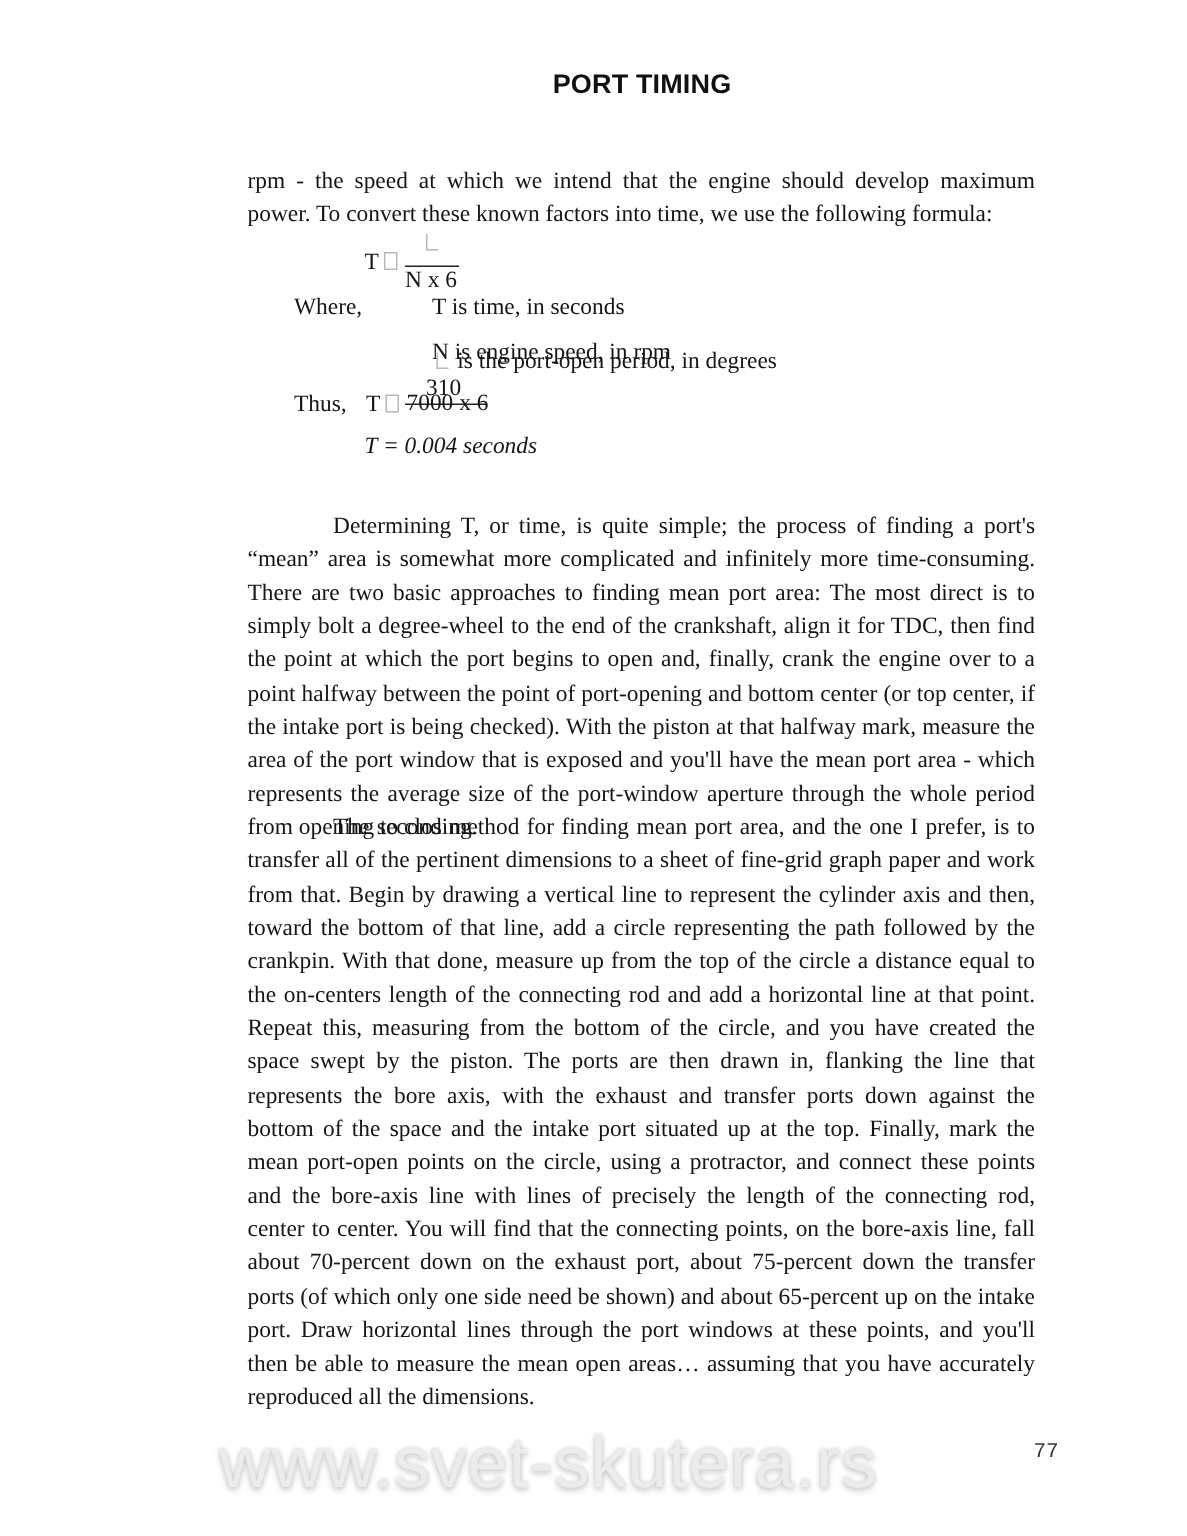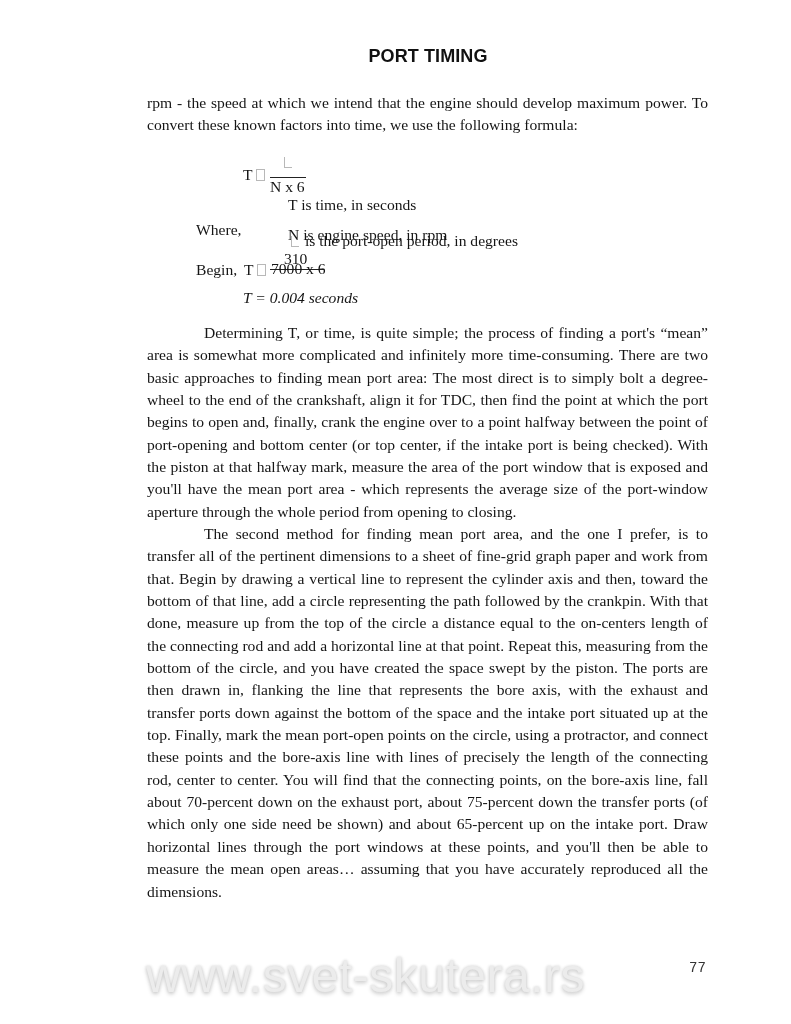--- a/index.html
+++ b/index.html
@@ -30,21 +30,21 @@
     .body-block {
       position: absolute;
       left: 147px;
       width: 561px;
       font-size: 15.6px;
       line-height: 22.35px;
       text-align: justify;
       color: #151515;
     }
     .body-block p {
-      margin: 0;
+      margin: 18px;
     }
     .indent {
       text-indent: 57px;
     }
     .intro {
       top: 92px;
     }
     .para1 {
       top: 322px;
     }
@@ -111,29 +111,29 @@
 <div>
   <div class="f" style="left:243px; top:166px;">
     <span>T</span><span class="glyph-box full"></span>
   </div>
   <div class="f" style="left:281px; top:153px;">
     <span class="glyph-box"></span>
   </div>
   <div class="frac-bar" style="left:270px; top:177px; width:36px;"></div>
   <div class="f" style="left:270px; top:178px;">N x 6</div>
 
-  <div class="f" style="left:196px; top:196px;margin-top:25px;">Where,</div>
+  <div class="f" style="left:196px; top:196px;">Where,</div>
   <div class="f" style="left:288px; top:196px;font-family:Liberation Serif, serif;">T is time, in seconds</div>
   <div class="f" style="left:288px; top:214px;margin-top:12px;">N is engine speed, in rpm</div>
   <div class="f" style="left:288px; top:232px;">
     <span class="glyph-box"></span>
     <span>is the port-open period, in degrees</span>
   </div>
 
-  <div class="f" style="left:196px; top:261px;">Begin,</div>
+  <div class="f" style="left:196px; top:261px;">Thus,</div>
   <div class="f" style="left:244px; top:261px;">
     <span>T</span><span class="glyph-box full"></span>
   </div>
   <div class="f" style="left:284px; top:250px;">310</div>
   <div class="frac-bar" style="left:270px; top:269px; width:54px;"></div>
   <div class="f" style="left:271px; top:260px;">7000 x 6</div>
 
   <div class="f" style="left:243px; top:289px;font-style:italic;">T = 0.004 seconds</div>
 </div>
 

